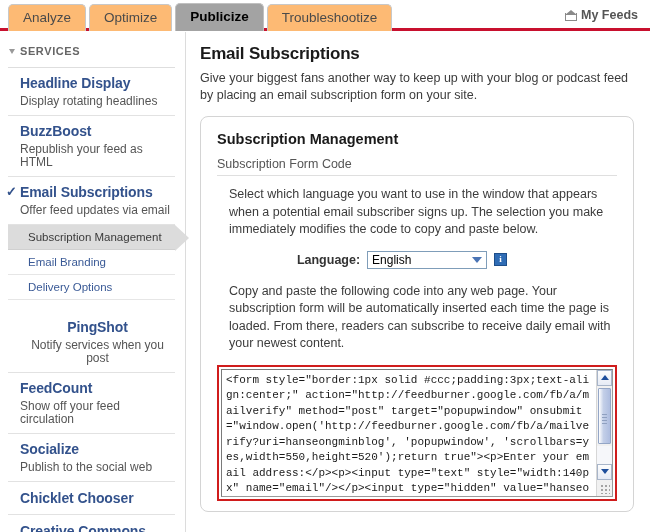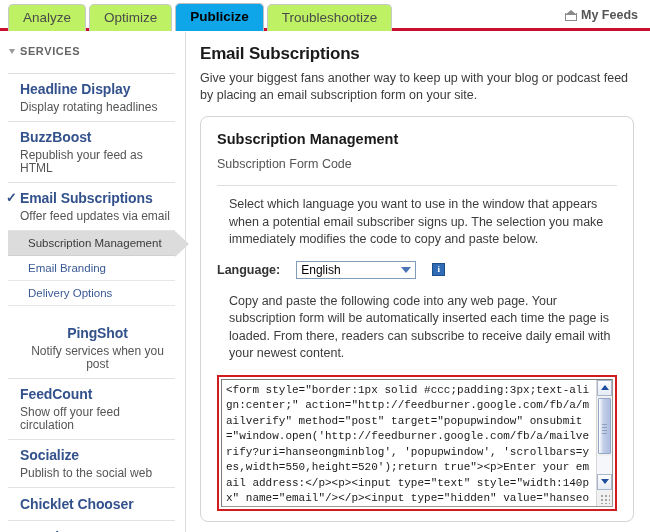--- a/index.html
+++ b/index.html
@@ -26,30 +26,30 @@
     display: flex;
     align-items: flex-end;
     z-index: 3;
   }
   .tab {
     position: relative;
     padding: 5px 14px 6px 14px;
     margin-right: 3px;
     font-size: 13.5px;
     color: #4a4a4a;
-    background: #bef264;
+    background: #fdba74;
     border: 1px solid #c8c8c8;
     border-bottom: none;
     border-radius: 5px 5px 0 0;
     line-height: 15px;
     white-space: nowrap;
     cursor: pointer;
   }
   .tab.active {
-    background: #0ea5e9;
+    background: #a3a3a3;
     color: #000000;
     font-weight: bold;
     border-color: #c0c0c0;
     padding-bottom: 7px;
     z-index: 4;
   }
   .redline {
     position: absolute;
     left: 0; right: 0;
     top: 28px;
@@ -99,21 +99,21 @@
     padding: 10px 0 0 0;
     border-right: 1px solid #dcdcdc;
     min-height: 500px;
     background: #fff;
   }
   .services-hd {
     font-size: 11px;
     letter-spacing: .6px;
     color: #666;
     font-weight: bold;
-    padding: 3px 0 16px 12px;
+    padding: 3px 0 10px 12px;
     border-bottom: 1px solid #dedede;
     margin: 0 10px 0 8px;
     display: flex; align-items: center; gap: 5px;
     position: relative;
   }
   .dn-arrow {
     width:0;height:0;
     border-left:3.5px solid transparent;
     border-right:3.5px solid transparent;
     border-top:5px solid #999;
@@ -204,35 +204,35 @@
   }
   .card-title {
     font-size: 14.5px;
     font-weight: bold;
     color: #1a1a1a;
     margin: 0 0 10px 0;
   }
   .card-sub {
     font-size: 12.5px;
     color: #555;
-    padding-bottom: 14px;
+    padding-bottom: 4px;
     border-bottom: 1px solid #dfdfdf;
     margin-bottom: 10px;
   }
   .para {
     font-size: 12.5px;
     color: #3c3c3c;
     line-height: 17.5px;
     margin: 0 0 12px 12px;
   }
   .lang-row {
     display: flex;
     align-items: center;
-    justify-content: flex-start;
-    gap: 16px;
+    justify-content: center;
+    gap: 7px;
     margin: 4px 0 14px 0;
     padding-right: 30px;
   }
   .lang-label { font-size: 12.5px; font-weight: bold; color: #333; }
   .sel-box {
     width: 120px;
     height: 18px;
     border: 1px solid #7f9db9;
     background: #fff;
     font-size: 12px;

